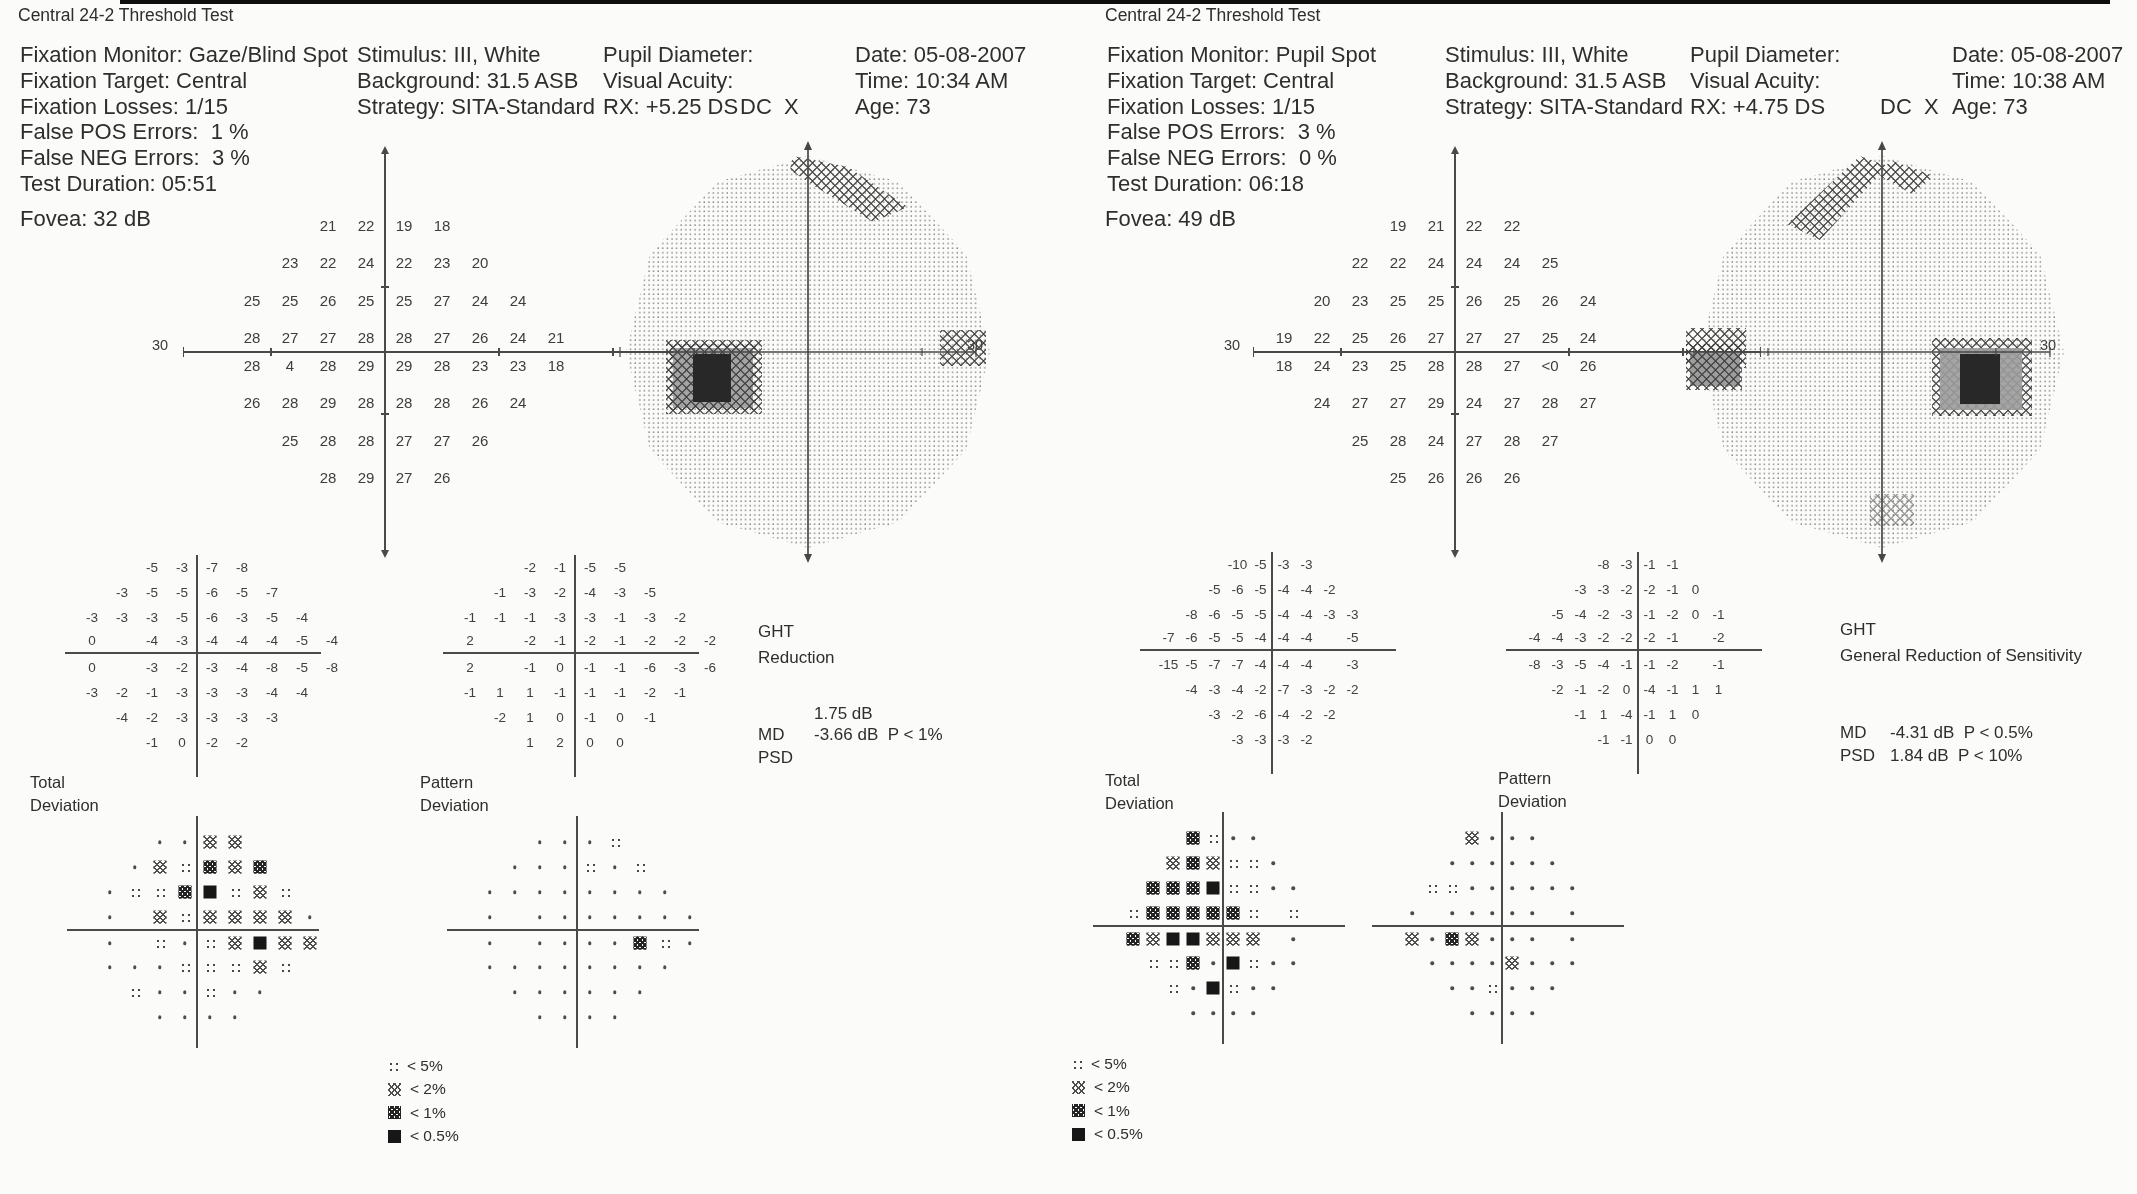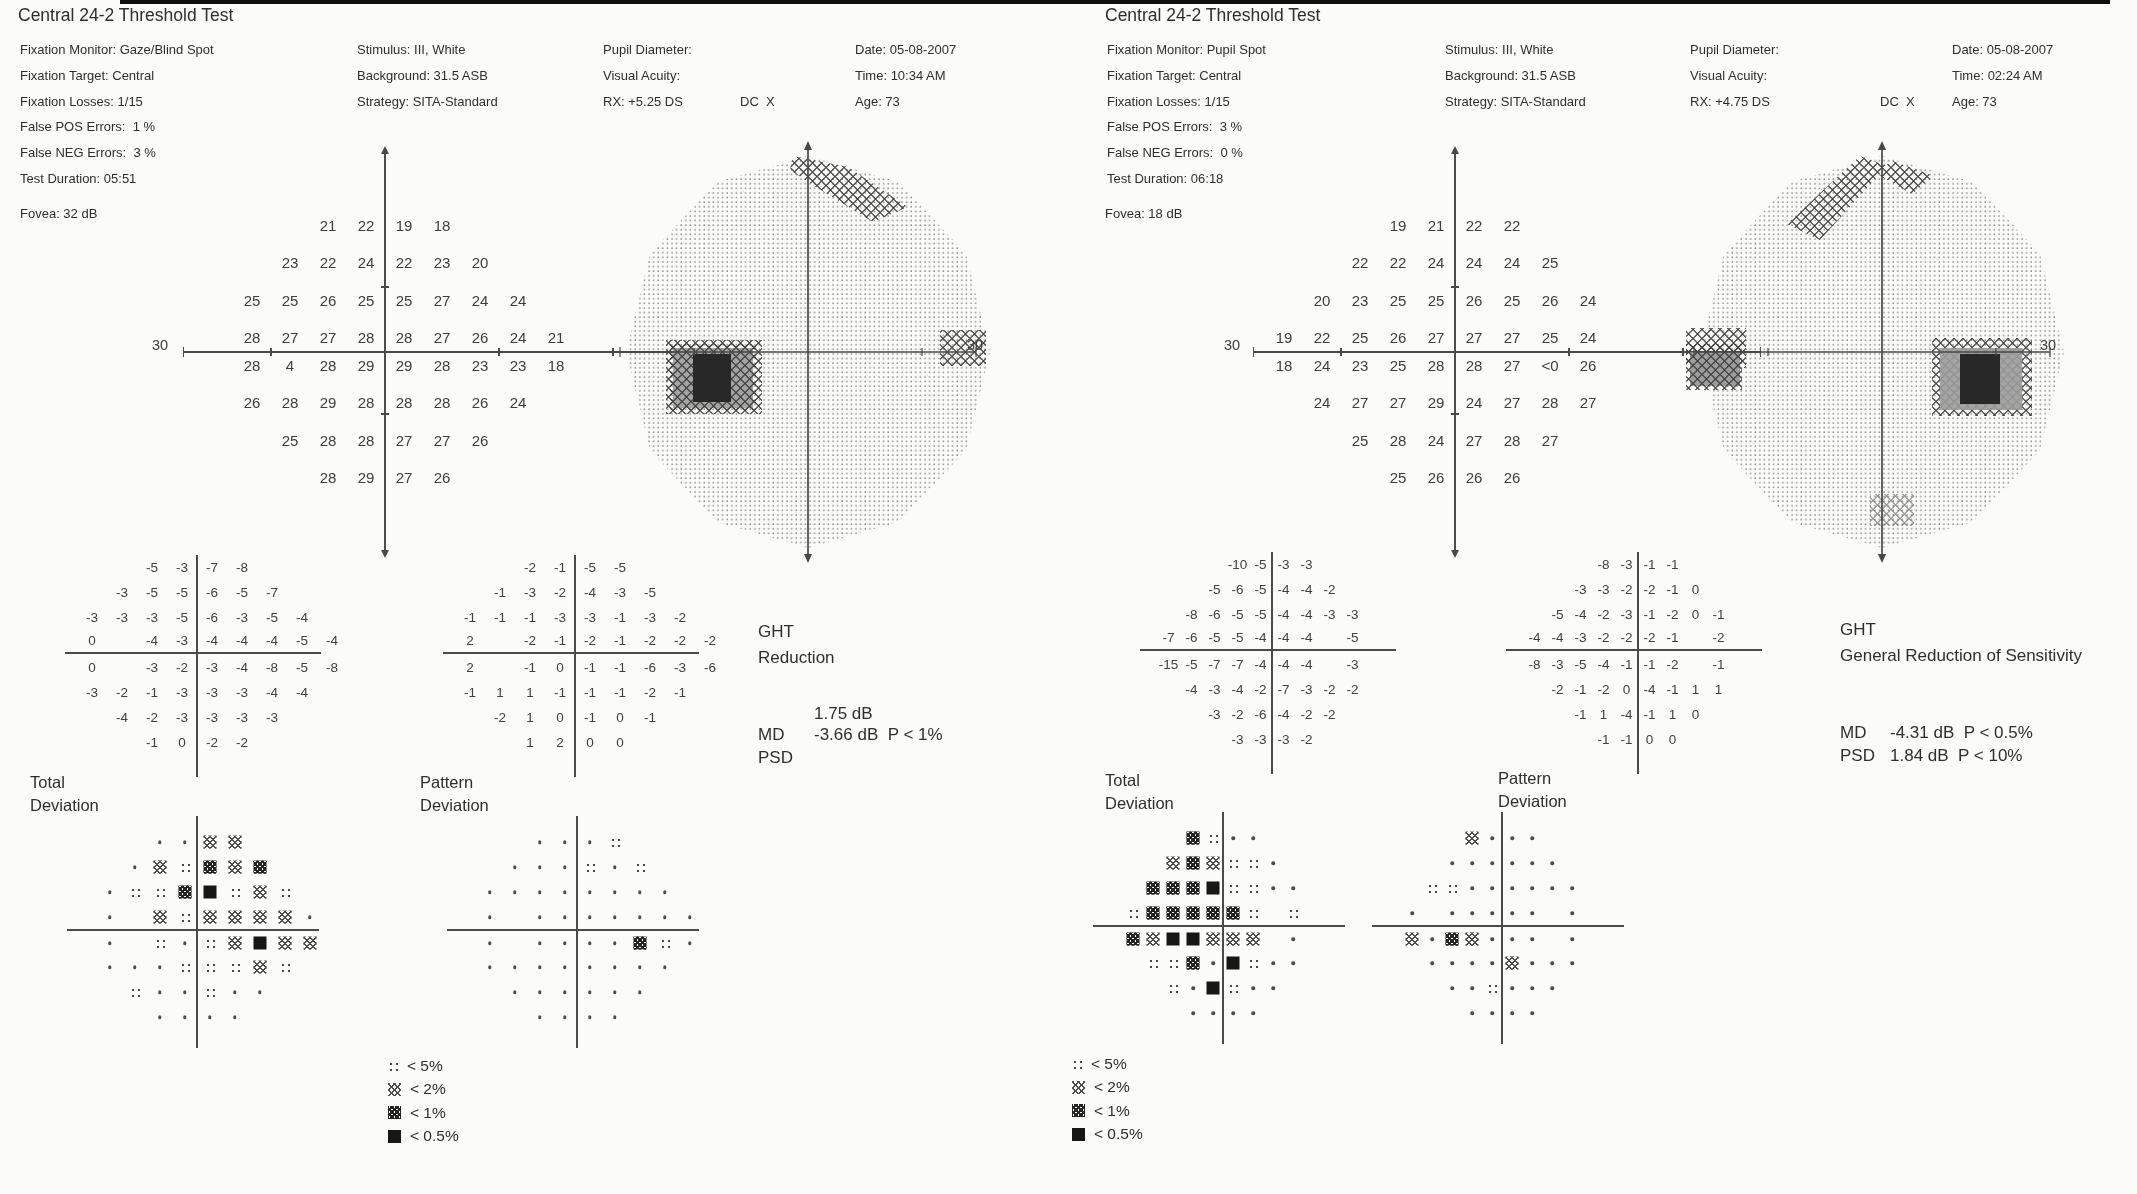--- a/index.html
+++ b/index.html
@@ -1,20 +1,20 @@
 <!DOCTYPE html>
 <html><head>
 <meta charset="utf-8">
 <style>
   html,body{margin:0;padding:0;background:#f2f2f0;font-family:"Liberation Sans",sans-serif;}
   #page{position:relative;width:2137px;height:1194px;background:#fbfbf9;overflow:hidden;}
   .abs{position:absolute;white-space:pre;color:#2e2e2e;}
   .centered{transform:translate(-50%,-50%);}
   .t-title{font-size:17.5px;}
-  .t-info{font-size:13px;}
+  .t-info{font-size:22px;}
   .t-num{font-size:15px;color:#3d3d3d;}
   .t-dev{font-size:13.5px;color:#404040;}
   .t-lab{font-size:16.5px;}
   .t-ght{font-size:17px;}
   .t-30{font-size:14.5px;color:#3a3a3a;}
   .ln{position:absolute;background:#4a4a4a;}
   .arr{position:absolute;width:0;height:0;border-left:4px solid transparent;border-right:4px solid transparent;}
   .arr-up{border-bottom:8px solid #4a4a4a;}
   .arr-dn{border-top:8px solid #4a4a4a;}
   .ps{position:absolute;transform:translate(-50%,-50%);}
@@ -381,30 +381,30 @@
       <div class="abs leg-row" style="left: 388px; top: 1103px;"><div class="lsym ps-1"></div><div class="ltext">&lt; 1%</div></div>
       <div class="abs leg-row" style="left: 388px; top: 1126.5px;"><div class="lsym ps-05"></div><div class="ltext">&lt; 0.5%</div></div>
     </div>
   <div class="panel">
       <div class="abs t-info" style="left: 1107px; top: 42px;">Fixation Monitor: Pupil Spot</div>
       <div class="abs t-info" style="left: 1107px; top: 67.8px;">Fixation Target: Central</div>
       <div class="abs t-info" style="left: 1107px; top: 93.6px;">Fixation Losses: 1/15</div>
       <div class="abs t-info" style="left: 1107px; top: 119.4px;">False POS Errors:  3 %</div>
       <div class="abs t-info" style="left: 1107px; top: 145.2px;">False NEG Errors:  0 %</div>
       <div class="abs t-info" style="left: 1107px; top: 171px;">Test Duration: 06:18</div>
-      <div class="abs t-info" style="left: 1105px; top: 206px;">Fovea: 18 dB</div>
+      <div class="abs t-info" style="left: 1105px; top: 206px;">Fovea: 49 dB</div>
       <div class="abs t-info" style="left: 1445px; top: 42px;">Stimulus: III, White</div>
       <div class="abs t-info" style="left: 1445px; top: 68px;">Background: 31.5 ASB</div>
       <div class="abs t-info" style="left: 1445px; top: 94px;">Strategy: SITA-Standard</div>
       <div class="abs t-info" style="left: 1690px; top: 42px;">Pupil Diameter:</div>
       <div class="abs t-info" style="left: 1690px; top: 68px;">Visual Acuity:</div>
       <div class="abs t-info" style="left: 1690px; top: 94px;">RX: +4.75 DS</div>
       <div class="abs t-info" style="left: 1880px; top: 94px;">DC  X</div>
       <div class="abs t-info" style="left: 1952px; top: 42px;">Date: 05-08-2007</div>
-      <div class="abs t-info" style="left: 1952px; top: 68px;">Time: 02:24 AM</div>
+      <div class="abs t-info" style="left: 1952px; top: 68px;">Time: 10:38 AM</div>
       <div class="abs t-info" style="left: 1952px; top: 94px;">Age: 73</div>
       <div class="ln" style="left: 1454.2px; top: 154px; width: 1.6px; height: 396px;"></div>
       <div class="ln" style="left: 1253px; top: 351.2px; width: 508px; height: 1.6px;"></div>
       <div class="ln" style="left: 1340.4px; top: 348px; width: 1.2px; height: 8px;"></div>
       <div class="ln" style="left: 1568.4px; top: 348px; width: 1.2px; height: 8px;"></div>
       <div class="ln" style="left: 1682.4px; top: 348px; width: 1.2px; height: 8px;"></div>
       <div class="ln" style="left: 1253px; top: 347px; width: 1.2px; height: 10px;"></div>
       <div class="ln" style="left: 1760px; top: 347px; width: 1.2px; height: 10px;"></div>
       <div class="ln" style="left: 1451px; top: 286.4px; width: 8px; height: 1.2px;"></div>
       <div class="ln" style="left: 1451px; top: 413.4px; width: 8px; height: 1.2px;"></div>

